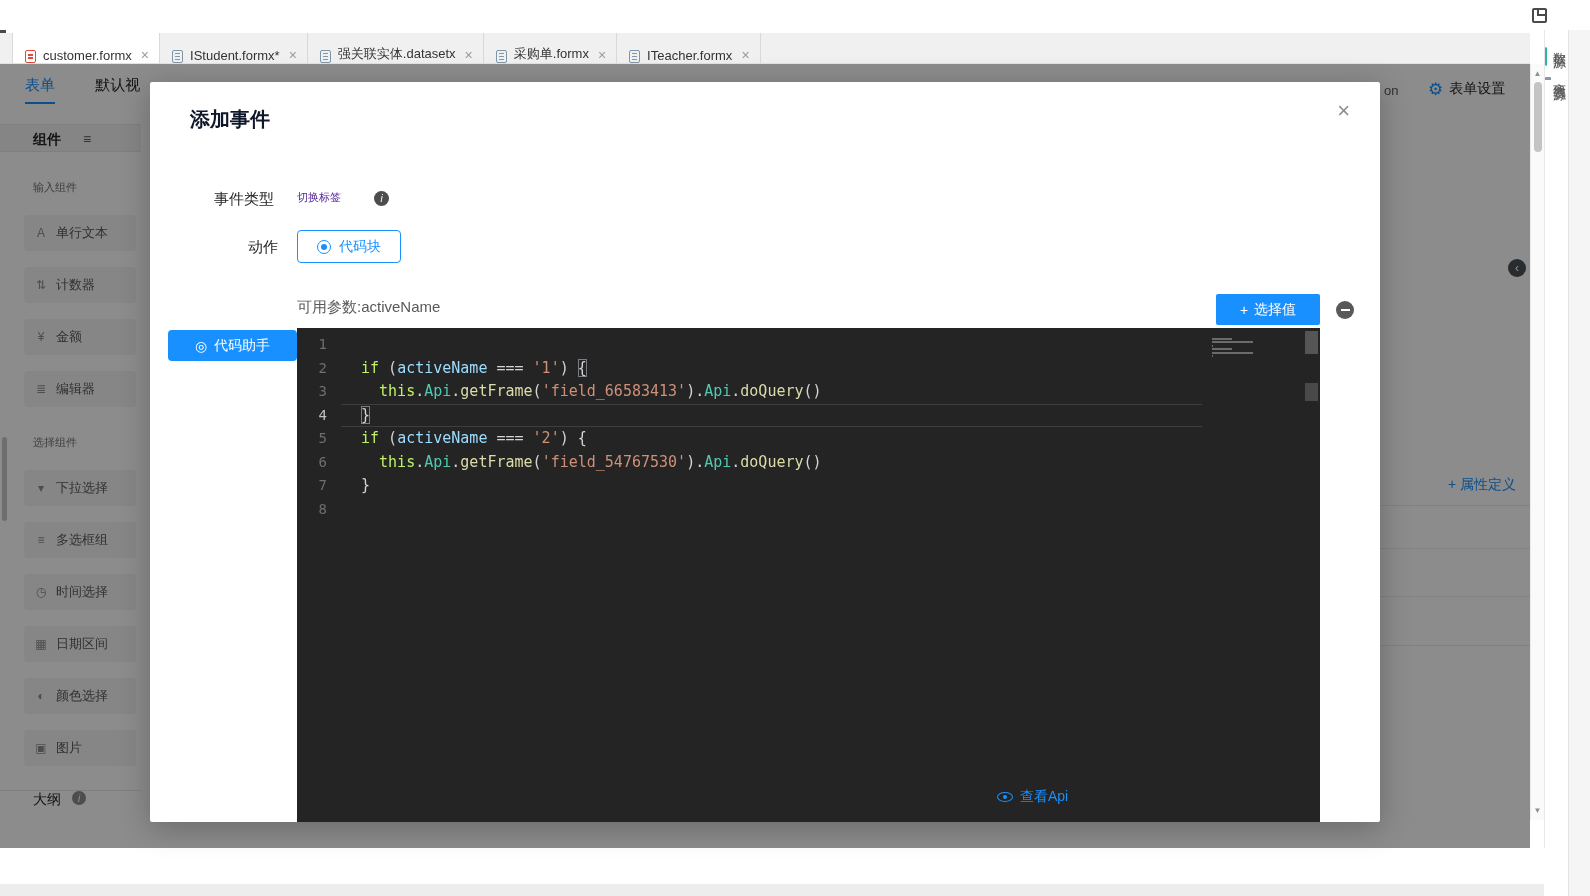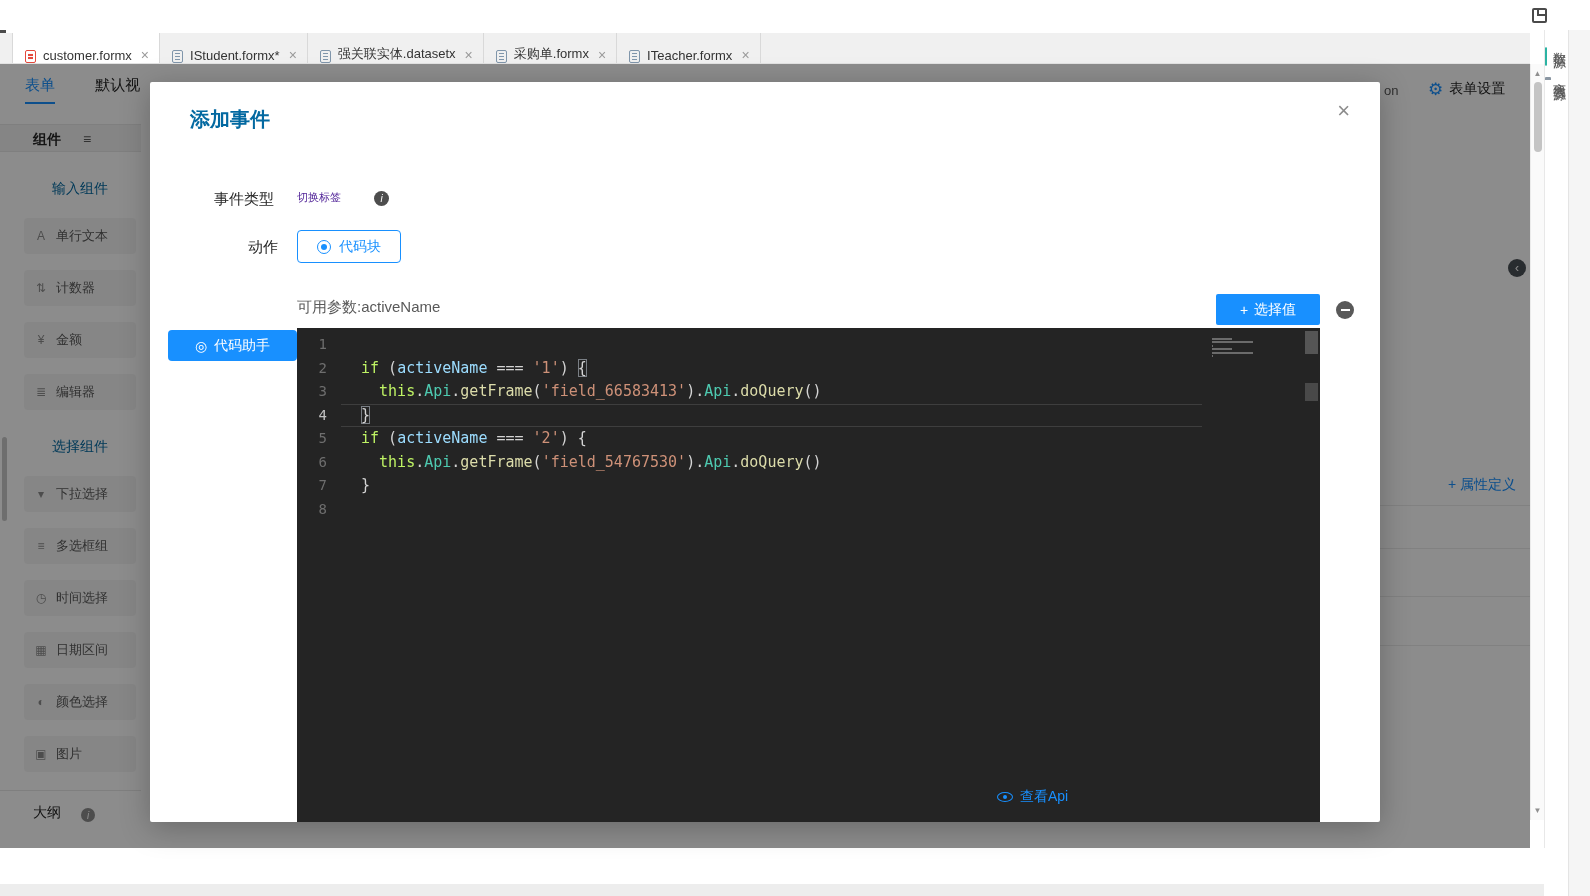--- a/index.html
+++ b/index.html
@@ -22,24 +22,24 @@
   .doc-icon.filled{background-color:var(--c);background-image:repeating-linear-gradient(to bottom,transparent 0 2px,rgba(255,255,255,.95) 2px 3px)}
   .tab-close{color:#999;font-size:14px;margin-left:2px}
 
   
   .sidebar{position:absolute;left:0;top:64px;width:141px;height:784px;background:#fff;overflow:hidden}
   .view-tabs{padding:12px 0 0 25px;height:44px;font-size:15px;white-space:nowrap}
   .vt{display:inline-block;padding-bottom:7px;color:#262626;margin-right:36px;cursor:pointer}
   .vt.active{color:#1890ff;border-bottom:2px solid #1890ff}
   .comp-header{margin-top:16px;height:28px;line-height:28px;background:#f3f3f3;border-top:1px solid #e8e8e8;border-bottom:1px solid #e8e8e8;padding-left:33px;font-size:14px;font-weight:bold;color:#262626}
   .menu-icon{margin-left:18px;font-weight:normal;color:#595959}
-  .sec-title{margin:28px 0 20px 52px;font-size:14px;color:#0369a1}
+  .sec-title{margin:28px 0 20px 33px;font-size:11px;color:#737373}
   .comp-btn{margin:0 0 16px 24px;width:112px;height:36px;background:#f5f5f5;border-radius:4px;display:flex;align-items:center;gap:8px;padding-left:10px;font-size:13px;color:#595959;cursor:pointer}
   .comp-icon{width:14px;text-align:center;color:#8c8c8c;font-size:12px;flex:none}
-  .outline-row{position:absolute;left:0;top:726px;width:150px;height:32px;border-top:1px solid #e8e8e8;background:#fff;display:flex;align-items:flex-end;gap:20px;padding-left:33px;font-size:14px;color:#262626}
+  .outline-row{position:absolute;left:0;top:726px;width:150px;height:32px;border-top:1px solid #e8e8e8;background:#fff;display:flex;align-items:flex-start;gap:11px;padding-left:33px;font-size:14px;color:#262626}
   .info-dot{width:14px;height:14px;border-radius:50%;background:#8c8c8c;color:#fff;font-size:10px;display:flex;align-items:center;justify-content:center;font-style:italic}
   .side-scroll{position:absolute;left:2px;top:373px;width:5px;height:84px;background:#c9c9c9;border-radius:3px}
 
   
   .canvas{position:absolute;left:150px;top:64px;width:1380px;height:784px;background:#fff}
   .action-text{position:absolute;left:1384px;top:83px;font-size:13px;color:#595959}
   .form-settings{position:absolute;left:1428px;top:80px;display:flex;gap:6px;align-items:center;font-size:14px;color:#262626;cursor:pointer}
   .gear{color:#1890ff;font-size:17px;line-height:1}
   .collapse-circle{position:absolute;left:1508px;top:259px;width:18px;height:18px;border-radius:50%;background:#4a5056;color:#fff;display:flex;align-items:center;justify-content:center;font-size:12px;cursor:pointer}
   .prop-link{position:absolute;left:1448px;top:476px;color:#1890ff;font-size:14px;width:82px;overflow:hidden;white-space:nowrap;cursor:pointer}
@@ -60,21 +60,21 @@
   .far-strip{position:absolute;left:1568px;top:30px;width:22px;height:866px;background:#f5f5f5;border-left:1px solid #e4e4e4}
 
   
   .statusbar{position:absolute;left:0;top:848px;width:1544px;height:36px;background:#fff;display:flex;align-items:center;justify-content:flex-end;padding-right:56px;gap:7px;font-size:13px;color:#262626}
   .status-dot{width:9px;height:9px;border-radius:50%;flex:none}
   .bottom-strip{position:absolute;left:0;top:884px;width:1544px;height:12px;background:#ededed}
 
   
   .mask{position:absolute;left:0;top:64px;width:1530px;height:784px;background:rgba(0,0,0,.45);z-index:10}
   .modal{position:absolute;left:150px;top:82px;width:1230px;height:740px;background:#fff;z-index:20;box-shadow:0 6px 30px rgba(0,0,0,.25);border-radius:2px}
-  .modal-title{position:absolute;left:40px;top:24px;font-size:20px;font-weight:600;color:#0369a1}
+  .modal-title{position:absolute;left:40px;top:24px;font-size:20px;font-weight:600;color:#0f172a}
   .modal-close{position:absolute;right:30px;top:18px;font-size:22px;color:#8c8c8c;cursor:pointer;line-height:1}
   .form-label{position:absolute;font-size:15px;color:#262626}
   .lbl-event{left:64px;top:108px}
   .val-event{position:absolute;left:147px;top:108px;font-size:11px;color:#4c1d95}
   .info-dot2{position:absolute;left:224px;top:109px;width:15px;height:15px;border-radius:50%;background:#4d4d4d;color:#fff;font-size:10px;display:flex;align-items:center;justify-content:center;font-style:italic}
   .lbl-action{left:98px;top:156px}
   .code-block-btn{position:absolute;left:147px;top:148px;width:104px;height:33px;border:1px solid #1890ff;border-radius:4px;background:#fff;color:#1890ff;font-size:14px;display:flex;align-items:center;justify-content:center;gap:8px;cursor:pointer}
   .radio-dot{width:14px;height:14px;border-radius:50%;border:1.5px solid #1890ff;position:relative;flex:none}
   .radio-dot:after{content:"";position:absolute;left:50%;top:50%;transform:translate(-50%,-50%);width:6px;height:6px;border-radius:50%;background:#1890ff}
   .params-label{position:absolute;left:147px;top:216px;font-size:15px;color:#595959}

